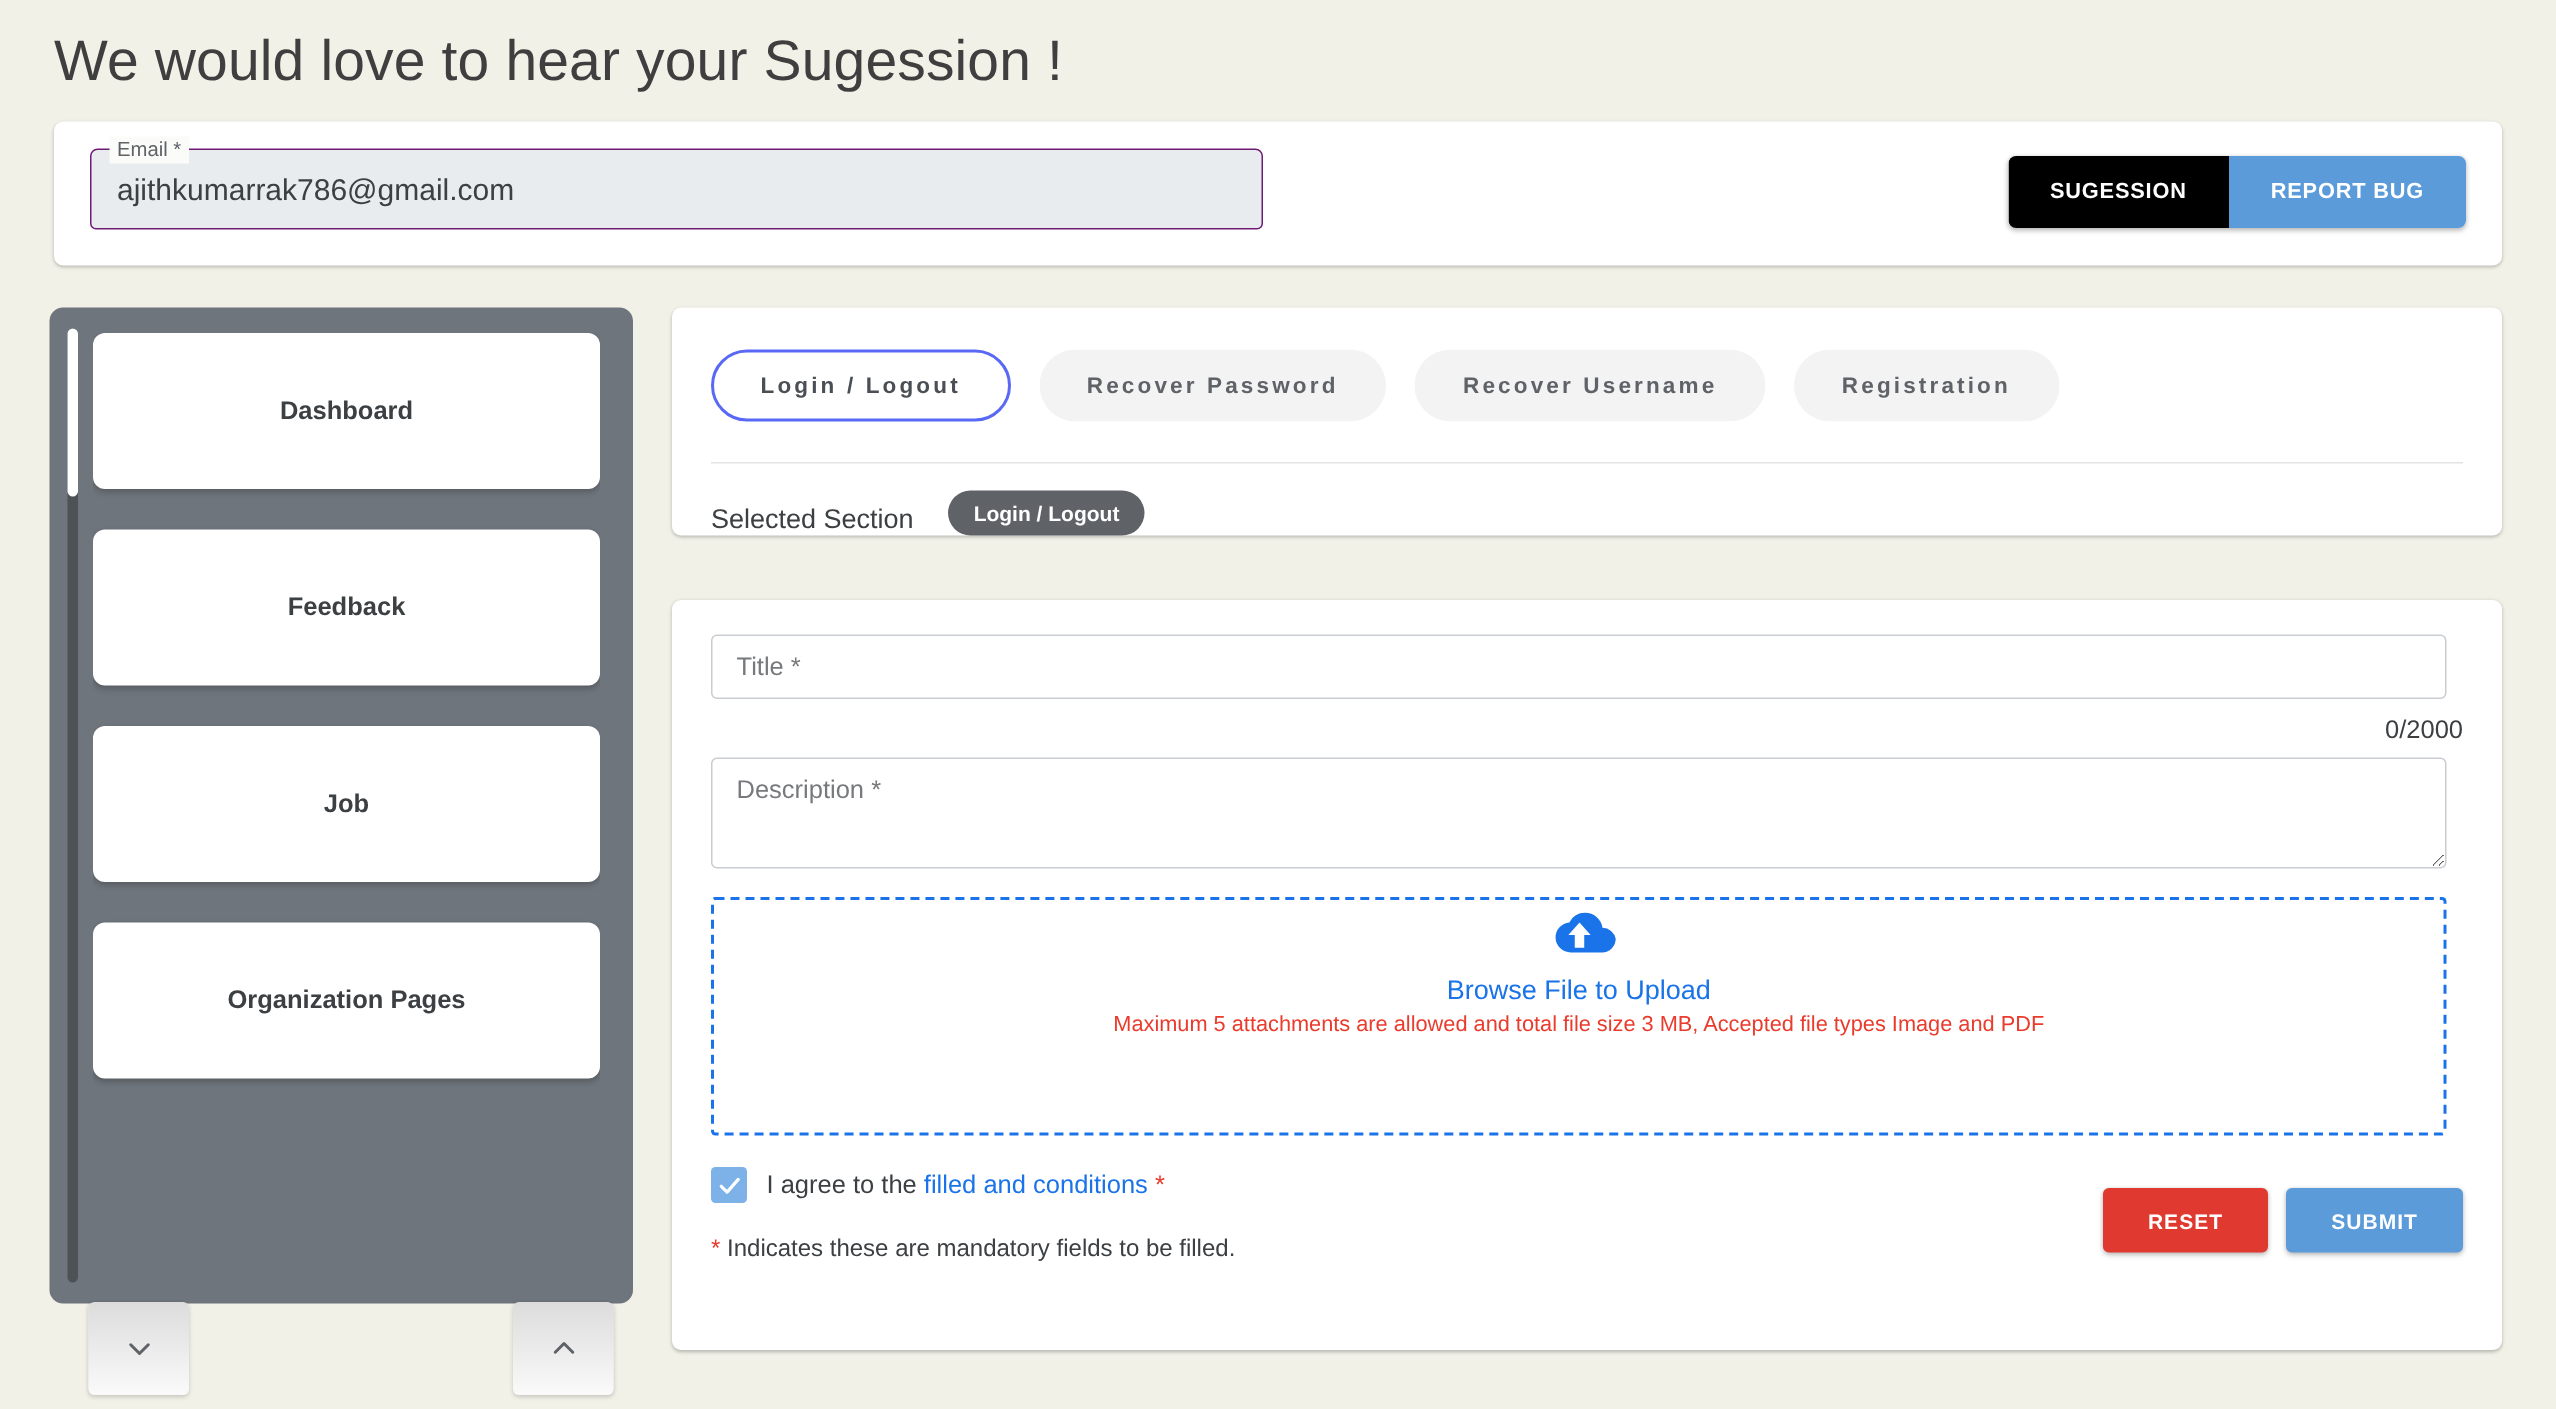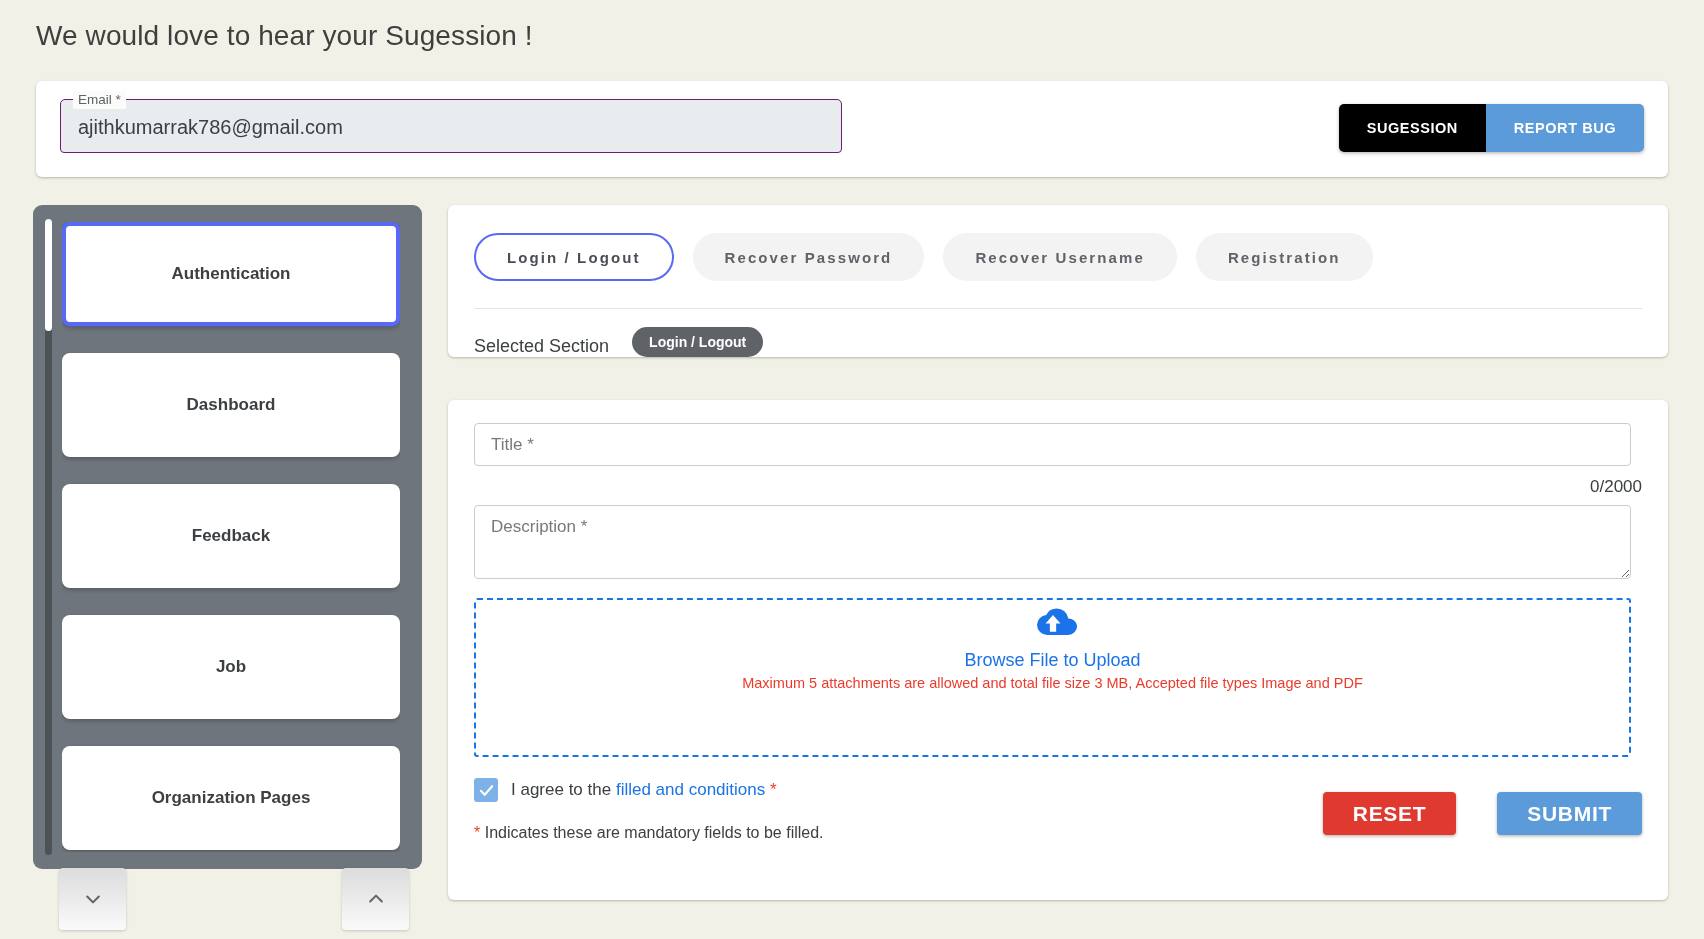--- a/index.html
+++ b/index.html
@@ -9,21 +9,21 @@
     background:#f2f1e8;
     font-family:"Liberation Sans", sans-serif;
     color:#3c4043;
     overflow:hidden;
     position:relative;
   }
 
   
   .page-title{
     position:absolute; left:36px; top:20px;
-    font-size:28px; font-weight:400; color:#3f3f3f;
+    font-size:38px; font-weight:400; color:#3f3f3f;
     letter-spacing:.1px; white-space:nowrap;
   }
 
   
   .top-card{
     position:absolute; left:36px; top:81px;
     width:1632px; height:96px;
     background:#fff; border-radius:6px;
     box-shadow:0 1px 3px rgba(0,0,0,.16), 0 1px 2px rgba(0,0,0,.10);
   }
@@ -192,25 +192,24 @@
     font-size:16px; color:#3c4043;
   }
   .mandatory .star{ color:#ea3b2d; }
 
   .action-row{
     position:absolute; right:26px; top:392px;
     display:flex; gap:12px;
   }
   .action-row button{
     border:0; color:#fff; cursor:pointer;
-    font-family:inherit; font-size:21px; font-weight:700;
+    font-family:inherit; font-size:14px; font-weight:700;
     letter-spacing:.7px; height:43px; padding:0 30px;
     border-radius:4px;
     box-shadow:0 1px 3px rgba(0,0,0,.22), 0 2px 4px rgba(0,0,0,.10);
-    margin-left:29px;
   }
   .btn-reset{ background:#e0392f; }
   .btn-submit{ background:#5b9bd9; }
 </style>
 </head>
 <body>
 
 <div class="page-title">We would love to hear your Sugession !</div>
 
 <div class="top-card">
@@ -225,23 +224,20 @@
     <button class="bug">REPORT BUG</button>
   </div>
 
 </div>
 
 <div class="sidebar">
   <div class="sb-scroll-track">
     <div class="sb-scroll-thumb"></div>
   </div>
   <div class="sb-list">
-    <div class="sb-item active">
-      <span>Authentication</span>
-    </div>
     <div class="sb-item">
       <span>Dashboard</span>
     </div>
     <div class="sb-item">
       <span>Feedback</span>
     </div>
     <div class="sb-item">
       <span>Job</span>
     </div>
     <div class="sb-item">

